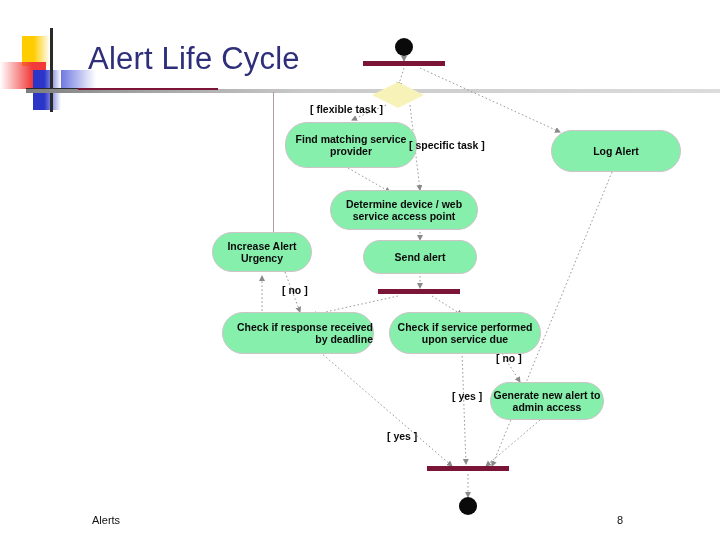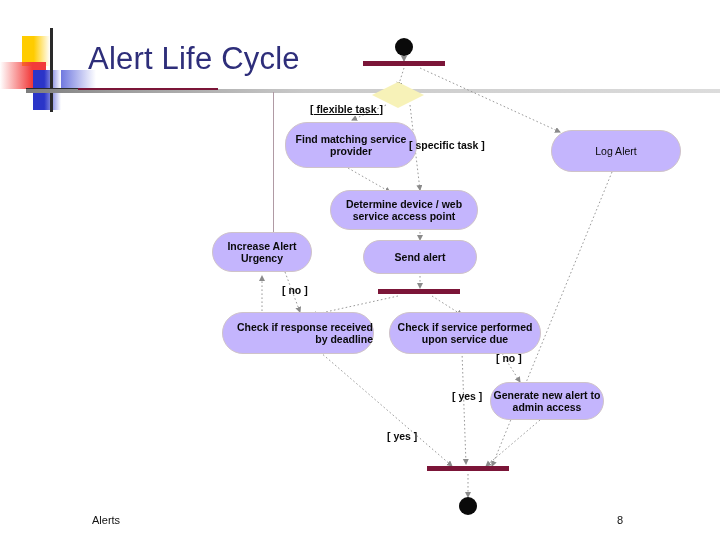--- a/index.html
+++ b/index.html
@@ -55,30 +55,30 @@
   
   .vsep{
     position:absolute;left:273px;top:92px;width:1px;height:148px;background:#b09aa4;
   }
 
   
   .node{
     position:absolute;
     border:1px solid #cfc3c9;
     border-radius:22px;
-    background:#c4b5fd;
+    background:#86efac;
     color:#0a0a0a;
     font-size:10.5px;
     line-height:12px;
     text-align:center;
     display:flex;align-items:center;justify-content:center;
     box-sizing:border-box;
     font-weight:700;
   }
-  .node.plain{font-weight:400;}
+  .node.plain{font-weight:700;}
 
   .bar{position:absolute;background:#7B1538;height:5px;}
 
   .dot{
     position:absolute;width:18px;height:18px;border-radius:50%;
     background:#0a0a0a;
   }
 
   .diamond{
     position:absolute;width:52px;height:26px;
@@ -167,21 +167,21 @@
       <path d="M262,240 L262,232"></path>
     </g>
   </svg>
 
   <div class="dot" style="left:395px;top:38px;"></div>
 
   <div class="bar" style="left:363px;top:61px;width:82px;"></div>
 
   <div class="diamond" style="left:372px;top:82px;"></div>
 
-  <div class="guard" style="left:310px;top:103px;text-decoration:underline;">[ flexible task ]</div>
+  <div class="guard" style="left:310px;top:103px;">[ flexible task ]</div>
 
   <div class="node" style="left:285px;top:122px;width:132px;height:46px;">
     <span>Find matching service provider</span>
   </div>
 
   <div class="guard" style="left:409px;top:139px;">[ specific task ]</div>
 
   <div class="node plain" style="left:551px;top:130px;width:130px;height:42px;">
     <span>Log Alert</span>
   </div>

